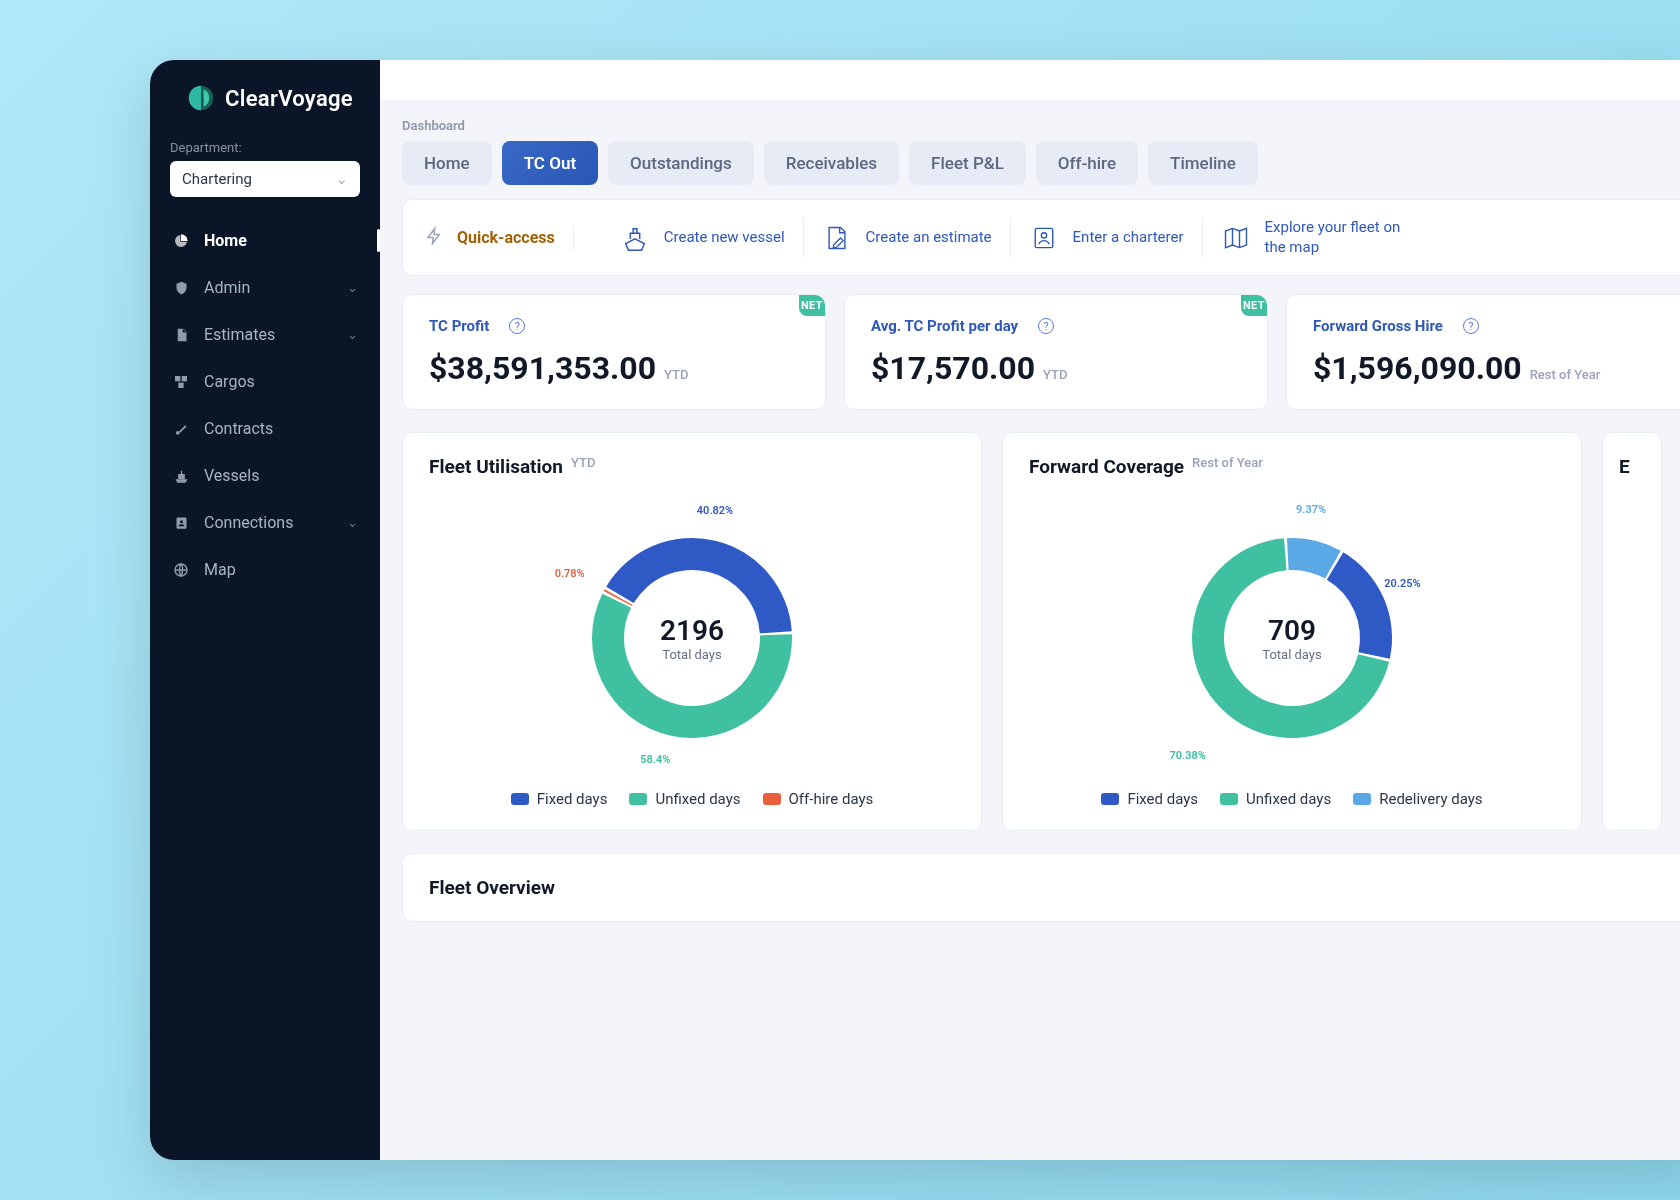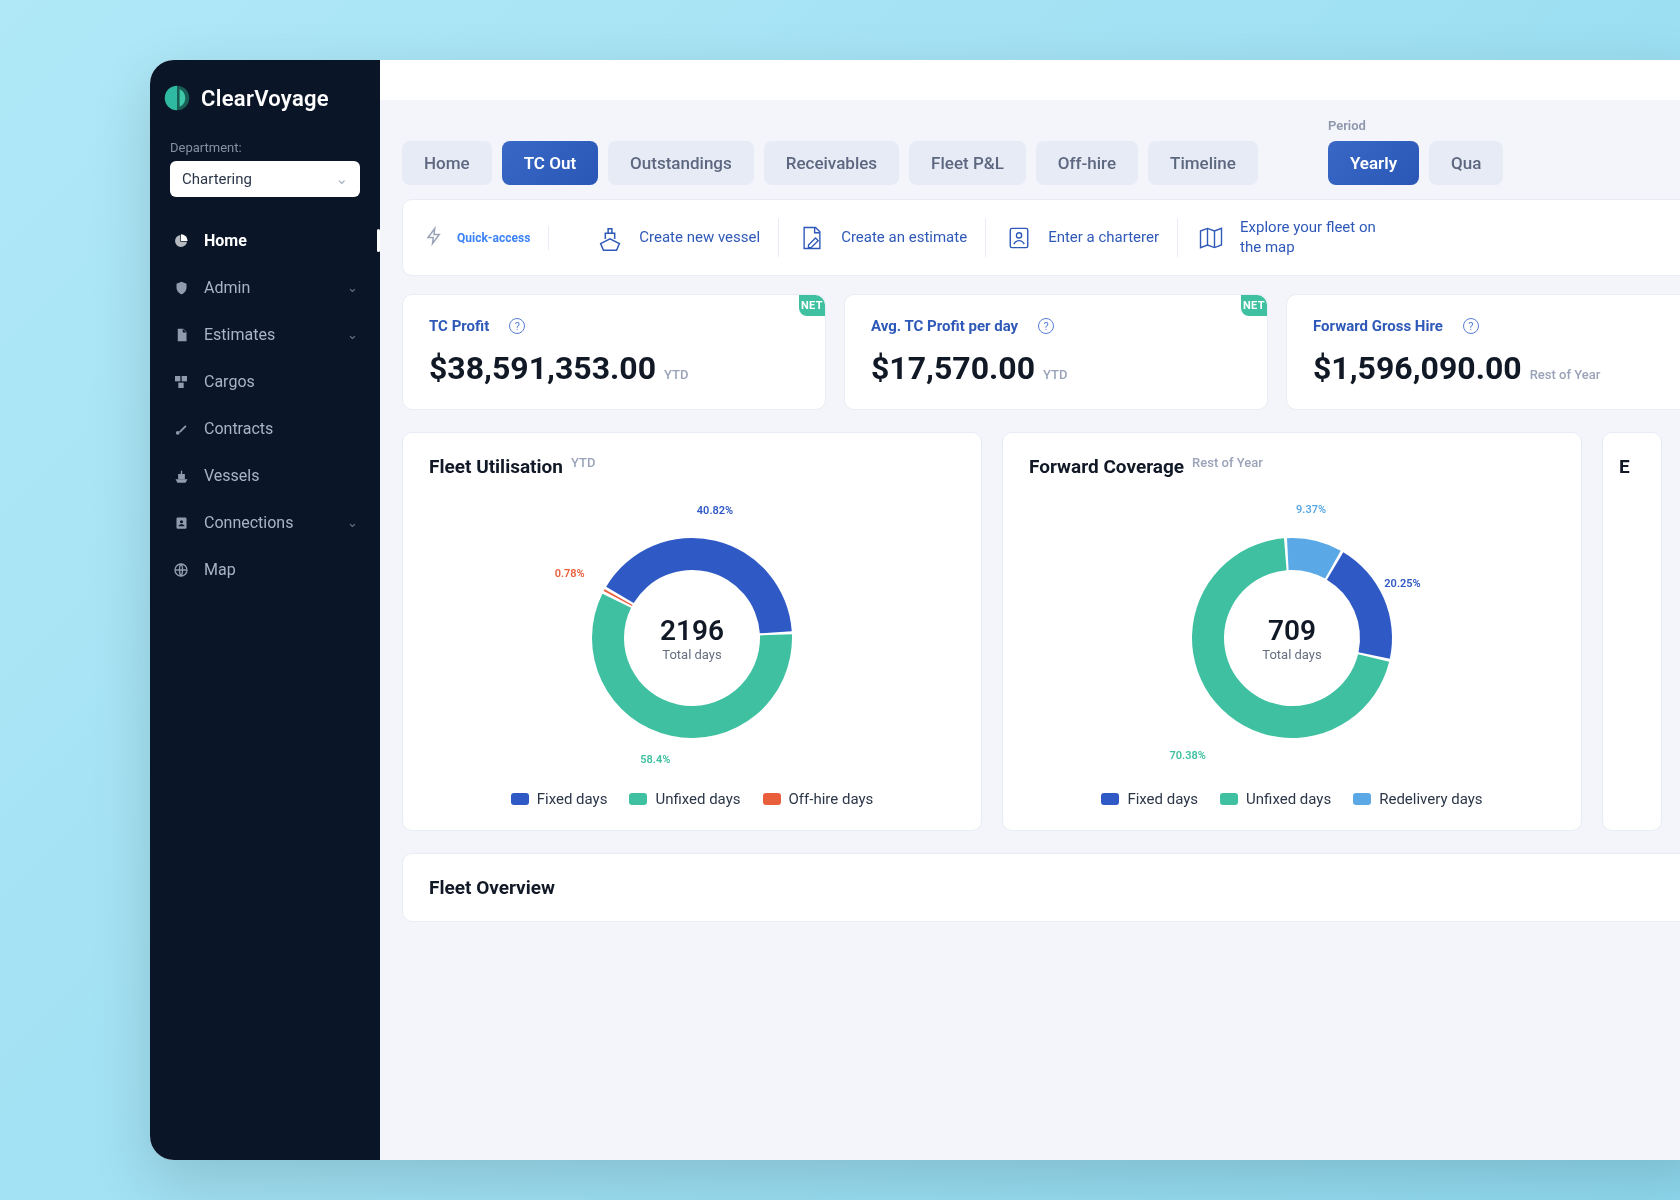--- a/index.html
+++ b/index.html
@@ -26,20 +26,21 @@
     background: #0a1628;
     color: #fff;
     padding: 24px 0;
     flex-shrink: 0;
   }
   .logo-row {
     display: flex;
     align-items: center;
     gap: 10px;
     padding: 0 20px 28px 13px;
+    margin-left: 24px;
   }
   .logo-mark {
     width: 28px;
     height: 28px;
   }
   .logo-text { font-size: 22px; font-weight: 600; letter-spacing: 0.3px; }
   .dept-label { font-size: 13px; color: #8590a2; padding: 0 20px 6px 20px; }
   .dept-select {
     margin: 0 20px 20px 20px;
     background: #fff;
@@ -127,21 +128,21 @@
     border: 1px solid #e8ecf4;
     border-radius: 10px;
     padding: 18px 22px;
     display: flex;
     align-items: center;
     gap: 28px;
     margin-right: 0;
   }
   .qa-header { display: flex; align-items: center; gap: 14px; padding-right: 18px; border-right: 1px solid #e8ecf4; }
   .qa-header .bolt { color: #9aa3b8; }
-  .qa-header .title { color: #3b82f6; font-weight: 700; font-size: 12px; }
+  .qa-header .title { color: #a16207; font-weight: 700; font-size: 16px; }
   .qa-item {
     display: flex;
     align-items: center;
     gap: 14px;
     cursor: pointer;
     padding: 0 18px;
     border-right: 1px solid #e8ecf4;
   }
   .qa-item:last-child { border-right: none; }
   .qa-item .qa-icon { color: #2f59b8; width: 30px; height: 30px; display: flex; align-items: center; justify-content: center; }
@@ -310,35 +311,29 @@
         </li>
       </ul>
   </aside>
 
   <main class="main">
     <div class="topbar-gap"></div>
     <div class="content">
 
       <div class="tabs-row">
         <div class="tab-group">
+          <div class="tab-group-label">Dashboard</div>
           <div class="tabs" id="dash-tabs">
               <div class="tab">Home</div>
               <div class="tab active">TC Out</div>
               <div class="tab">Outstandings</div>
               <div class="tab">Receivables</div>
               <div class="tab">Fleet P&amp;L</div>
               <div class="tab">Off-hire</div>
               <div class="tab">Timeline</div>
-            </div>
-        </div>
-        <div class="tab-group">
-          <div class="tab-group-label">Period</div>
-          <div class="tabs" id="period-tabs">
-              <div class="tab active">Yearly</div>
-              <div class="tab">Qua</div>
             </div>
         </div>
       </div>
 
       <div class="quick-card">
         <div class="qa-header">
           <span class="bolt">
             <svg width="18" height="20" viewBox="0 0 24 24" fill="none" stroke="currentColor" stroke-width="2">
                 <path d="M13 2 L4 14 h7 l-1 8 9-12 h-7 z"></path>
               </svg>

